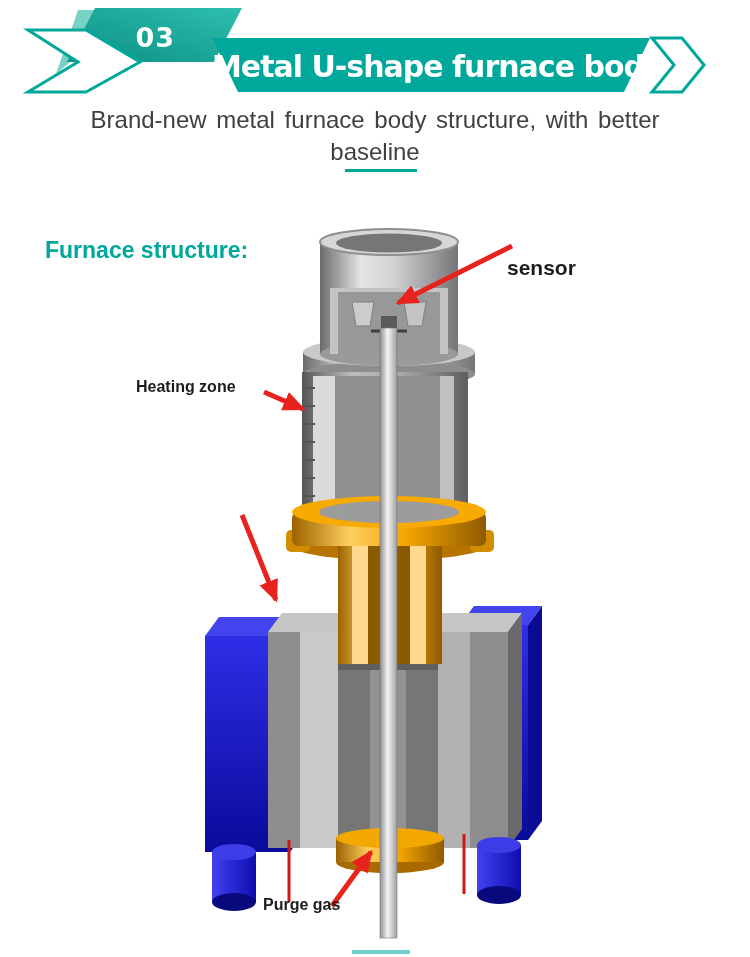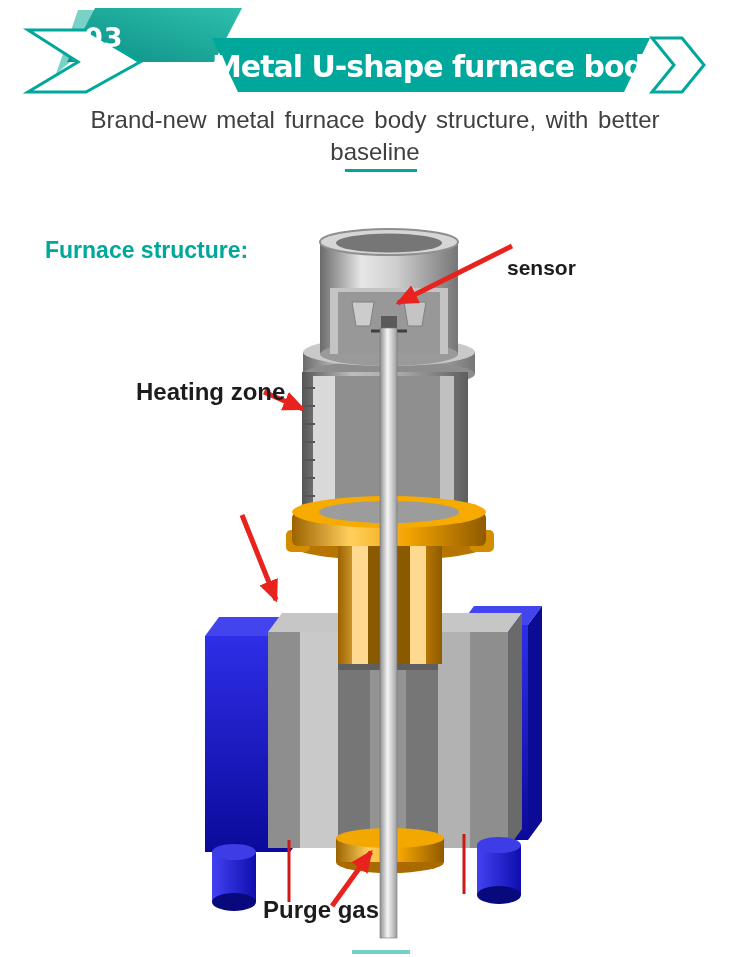--- a/index.html
+++ b/index.html
@@ -2,21 +2,21 @@
 <html><head>
 <meta charset="utf-8">
 <style>
   * { margin:0; padding:0; box-sizing:border-box; }
   html,body { background:#ffffff; }
   body { font-family:"Liberation Sans", sans-serif; }
   .page { position:relative; width:750px; height:957px; margin:0 auto; background:#ffffff; overflow:hidden; }
 
   .hdr-svg { position:absolute; top:0; left:0; }
   .hdr-num {
-    position:absolute; left:84px; top:22px; width:72px; text-align:left;
+    position:absolute; left:103px; top:22px; width:72px; text-align:right;
     font-size:27px; font-weight:bold; color:#ffffff;
     font-family:"DejaVu Sans", sans-serif; letter-spacing:1px;
   }
   .hdr-title {
     position:absolute; left:212px; top:49px; width:424px; text-align:center;
     font-size:30px; font-weight:bold; color:#ffffff;
     font-family:"DejaVu Sans", sans-serif; letter-spacing:-1px; white-space:nowrap;
   }
 
   .intro {
@@ -24,21 +24,21 @@
     font-size:24px; line-height:1.32; color:#3f3f3f; word-spacing:3px;
   }
   .intro-underline { position:absolute; left:345px; top:169px; width:72px; height:3px; background:#00a79b; }
 
   .furnace-svg { position:absolute; left:0; top:200px; }
 
   .dg-heading {
     position:absolute; left:45px; top:237px; font-size:23px; font-weight:bold;
     color:#00a79b; white-space:nowrap;
   }
-  .dg-label { position:absolute; font-weight:bold; color:#1c1c1c; font-size:24px; white-space:nowrap; }
+  .dg-label { position:absolute; font-weight:bold; color:#1c1c1c; font-size:16px; white-space:nowrap; }
   #lbl-sensor  { left:507px; top:227px; font-size:21px;margin-top:29px; }
   #lbl-heating { left:136px; top:378px; }
   #lbl-cooling { left:118px; top:483px; }
   #lbl-purge   { left:263px; top:896px; }
 
   .bottom-dash { position:absolute; left:352px; top:950px; width:58px; height:4px; background:#00a79b; opacity:.55; }
 </style>
 </head>
 <body>
 

